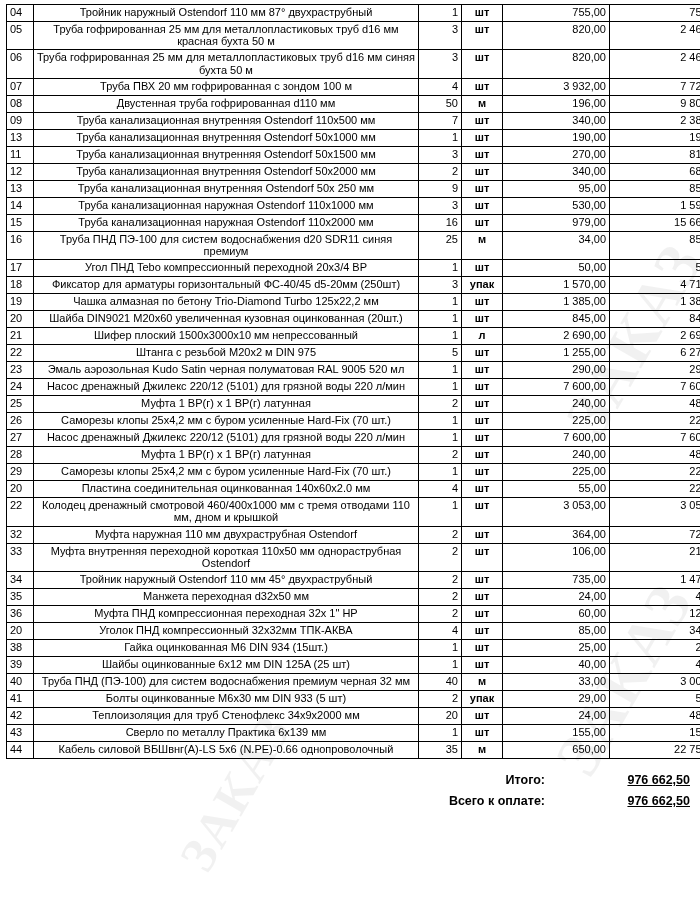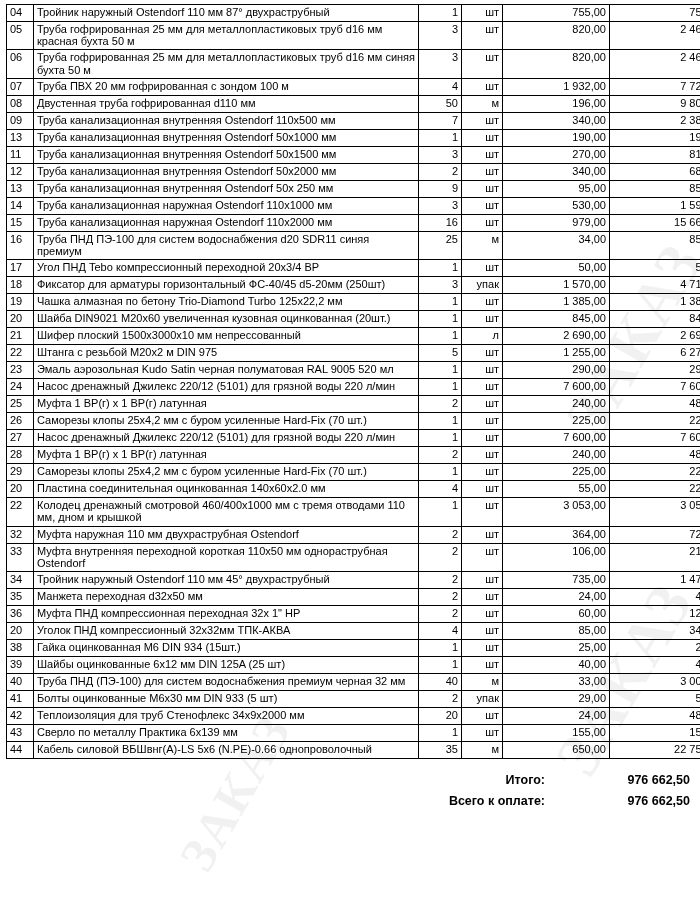--- a/index.html
+++ b/index.html
@@ -38,32 +38,33 @@
     height: 13px;
   }
   td.c-num {
     width: 20px;
     text-align: left;
     padding-left: 3px;
     border-radius: 8px;
   }
   td.c-name {
     width: 378px;
-    text-align: left;
+    text-align: center;
     margin-left: 16px;
   }
   td.c-qty {
     width: 36px;
     text-align: right;
     padding-right: 3px;
   }
   td.c-unit {
     width: 34px;
-    text-align: right;
+    text-align: center;
     padding-left: 3px;
+    font-weight: bold;
   }
   td.c-price {
     width: 100px;
     text-align: right;
     padding-right: 4px;
   }
   td.c-sum {
     width: 110px;
     text-align: right;
     padding-right: 4px;
@@ -85,20 +86,21 @@
   .totals-label {
     text-align: right;
     padding-right: 10px;
     white-space: nowrap;
   }
   .totals-value {
     width: 112px;
     text-align: right;
     padding-right: 4px;
     white-space: nowrap;
+    text-decoration: underline;
   }
   .watermark {
     position: absolute;
     top: 0;
     left: 0;
     width: 700px;
     height: 916px;
     pointer-events: none;
     overflow: hidden;
   }
@@ -151,21 +153,21 @@
           <td class="c-qty">3</td>
           <td class="c-unit">шт</td>
           <td class="c-price">820,00</td>
           <td class="c-sum">2 460,00</td>
         </tr>
         <tr>
           <td class="c-num">07</td>
           <td class="c-name">Труба ПВХ 20 мм гофрированная с зондом 100 м</td>
           <td class="c-qty">4</td>
           <td class="c-unit">шт</td>
-          <td class="c-price">1 932,00</td>
+          <td class="c-price">3 932,00</td>
           <td class="c-sum">7 728,00</td>
         </tr>
         <tr>
           <td class="c-num">08</td>
           <td class="c-name">Двустенная труба гофрированная d110 мм</td>
           <td class="c-qty">50</td>
           <td class="c-unit">м</td>
           <td class="c-price">196,00</td>
           <td class="c-sum">9 800,00</td>
         </tr>

